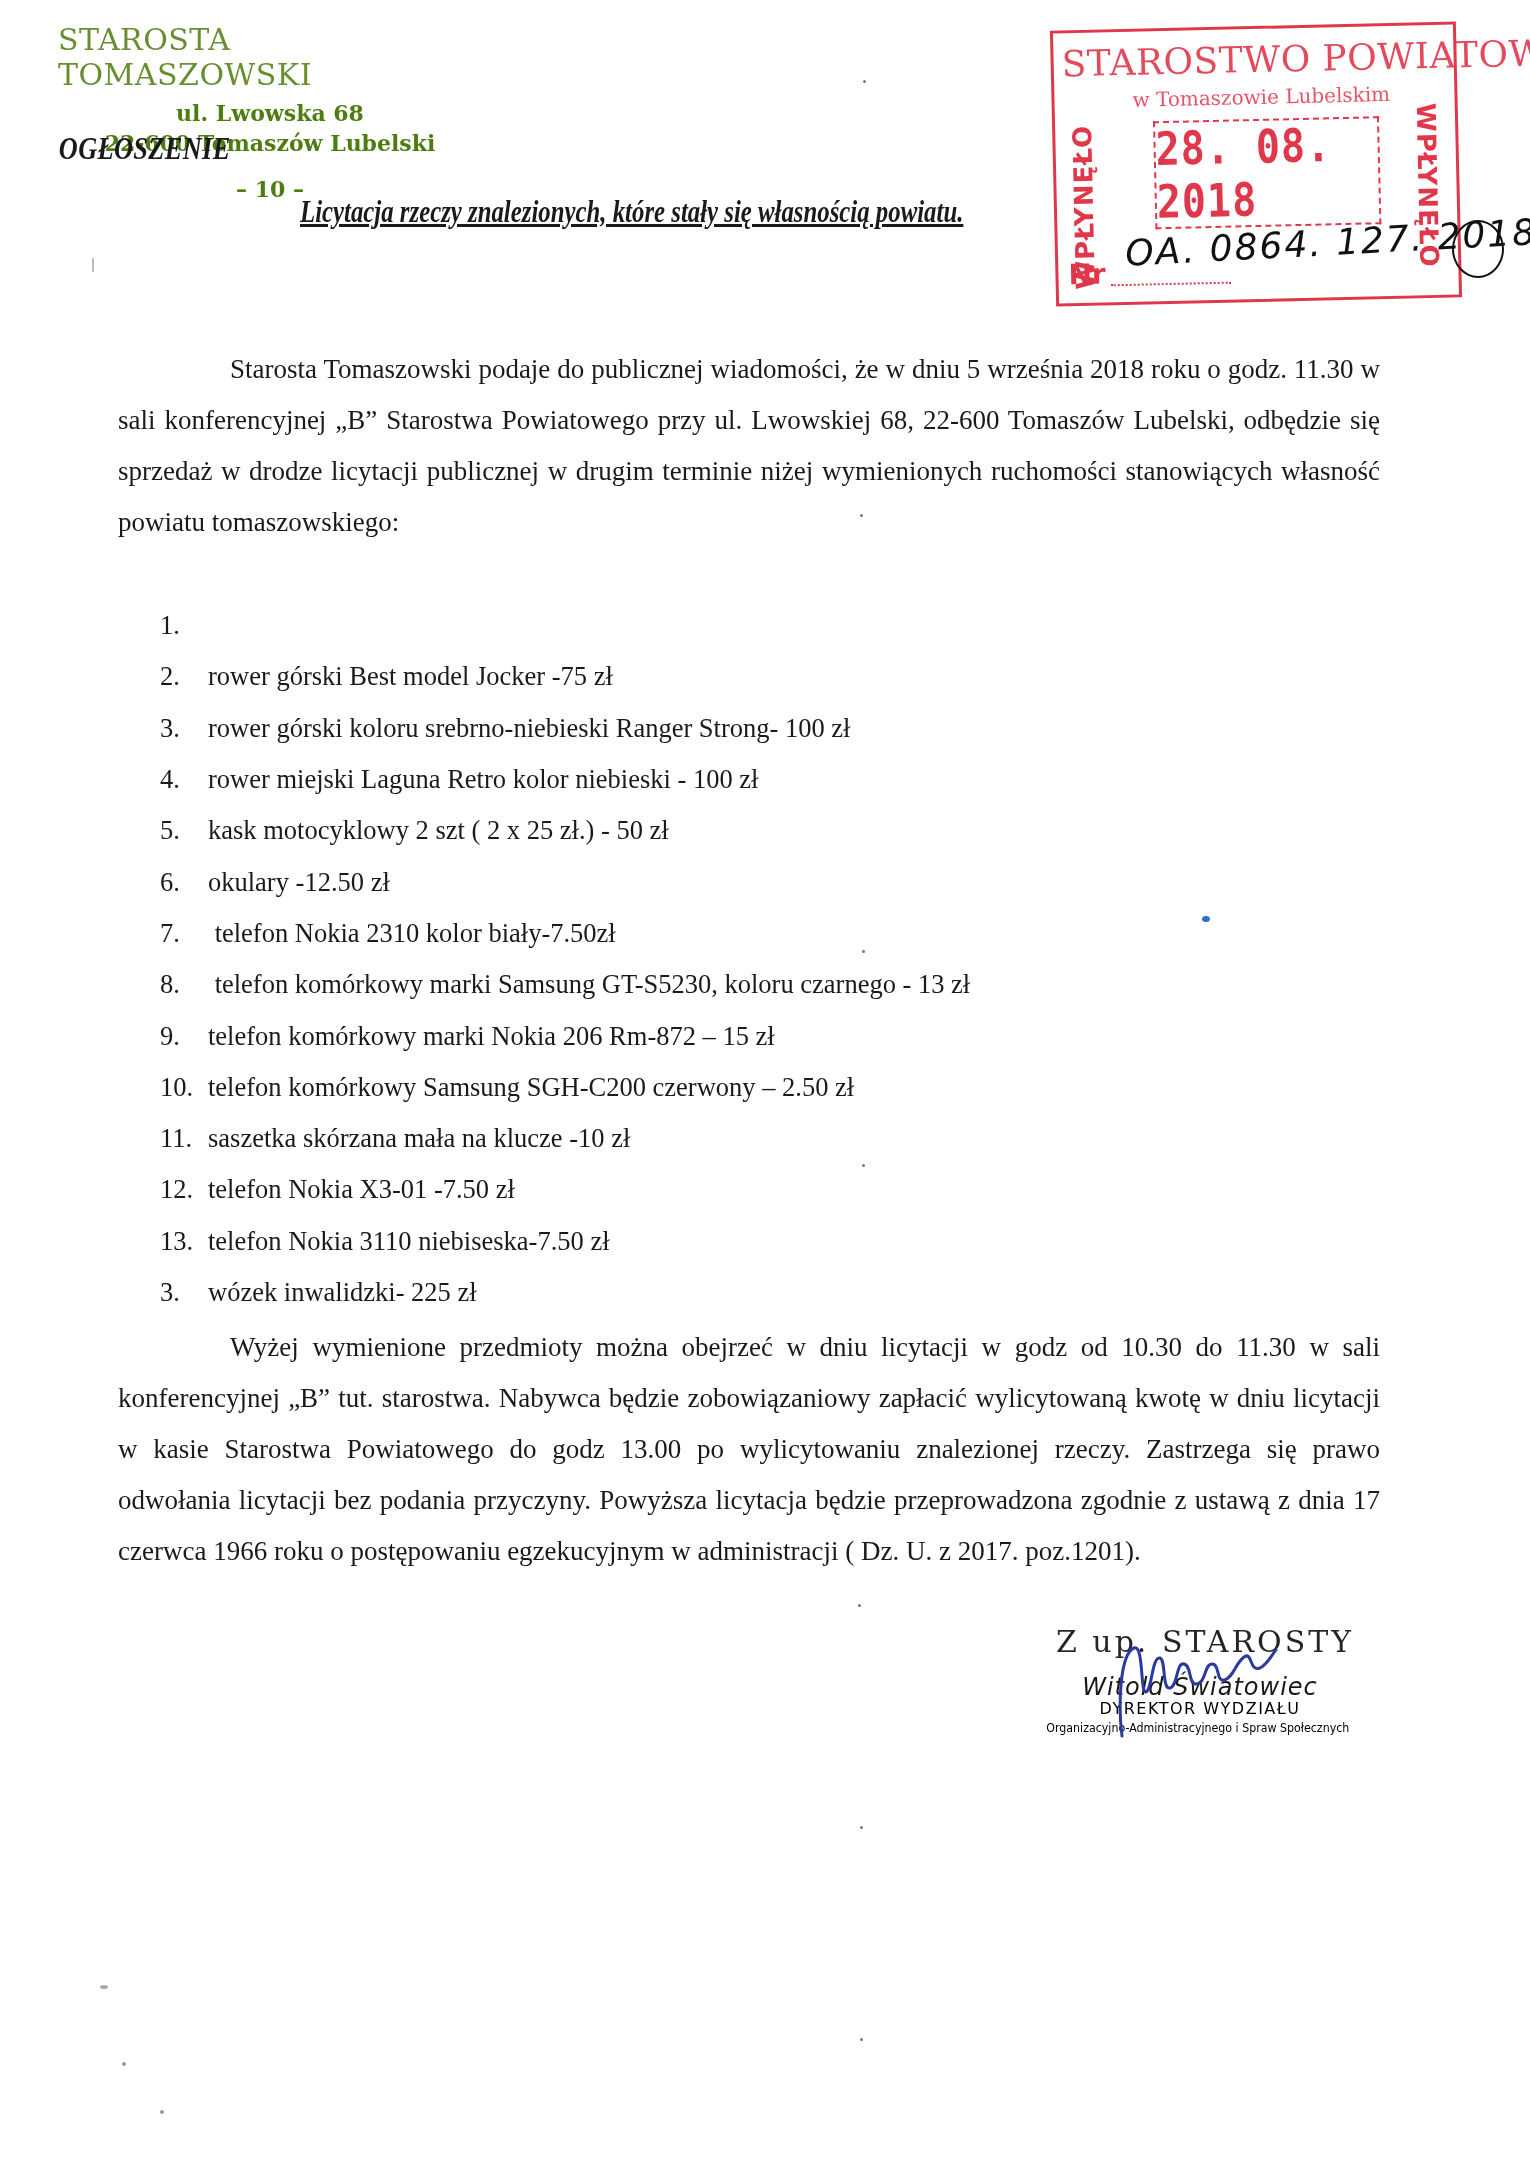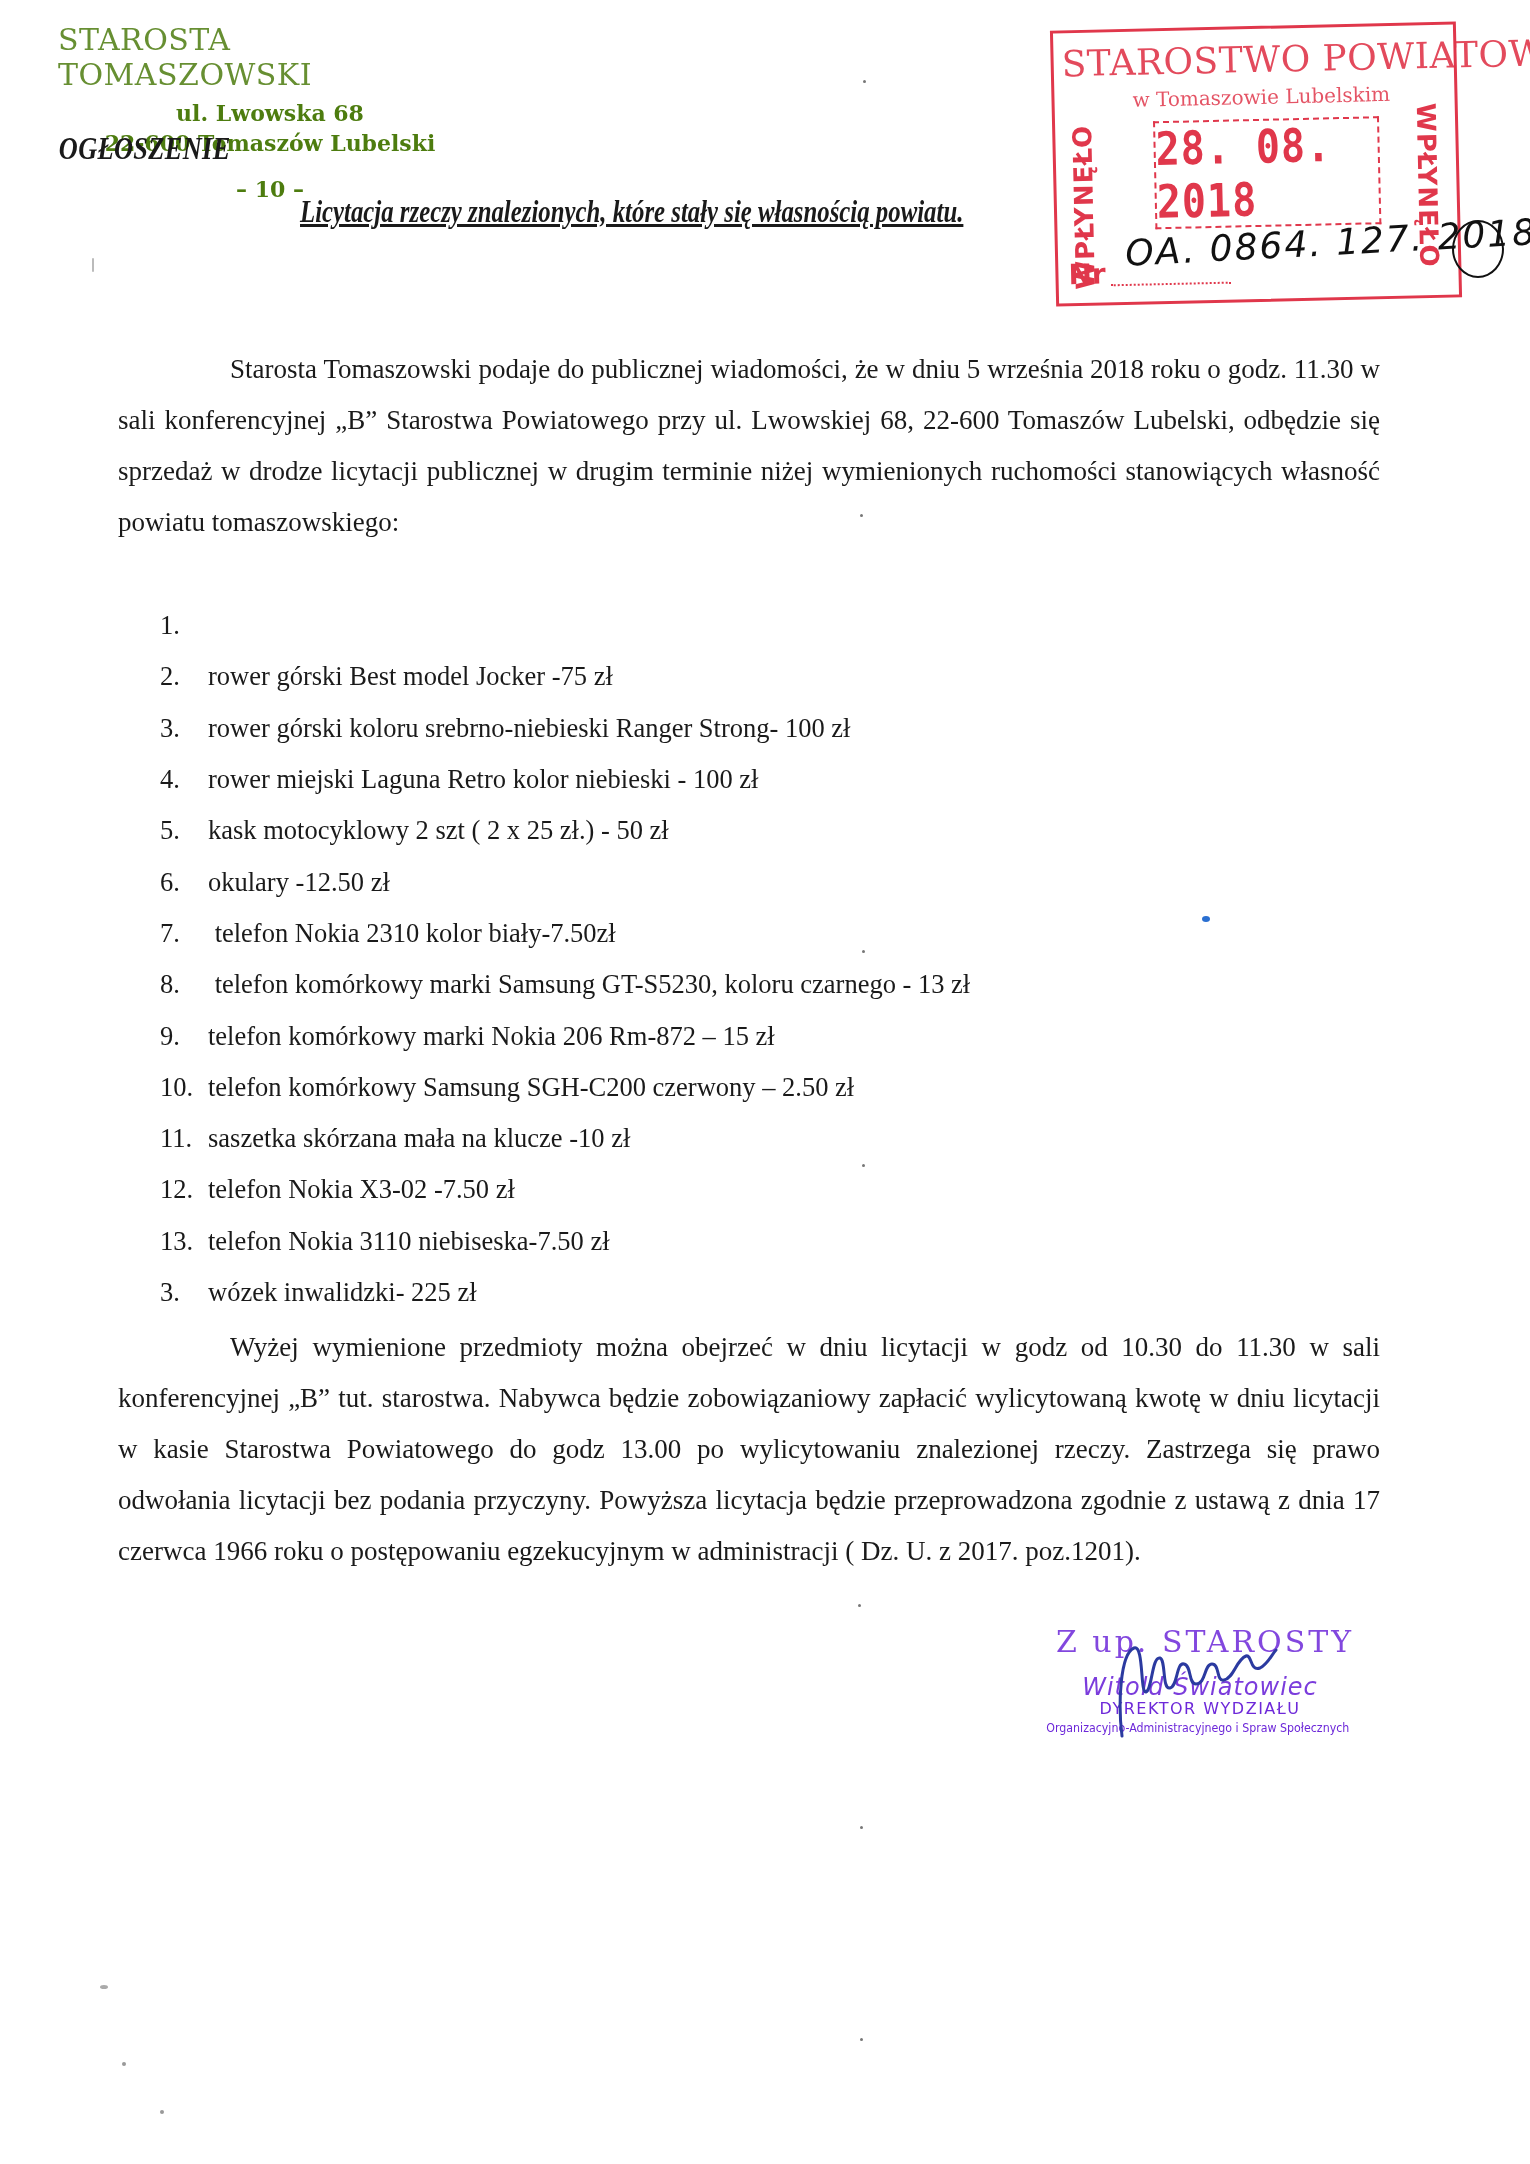--- a/index.html
+++ b/index.html
@@ -46,21 +46,21 @@
     .para { left: 118px; width: 1262px; font-size: 27px; line-height: 51px; text-align: justify; }
     .para .indent { display: inline-block; width: 112px; }
     .p1 { top: 344px; }
     .p2 { top: 1322px; }
 
     .items { left: 160px; top: 600px; list-style: none; margin: 0; padding: 0; font-size: 26.5px; }
     .items li { height: 51.3px; display: flex; align-items: center; white-space: nowrap; }
     .items .num { width: 48px; display: inline-block; }
 
     
-    .sig { left: 1020px; top: 1624px; width: 350px; text-align: center; color: #6d28d9; }
+    .sig { left: 1020px; top: 1624px; width: 350px; text-align: center; color: #000000; }
     .sig .a { font-family: "DejaVu Serif", serif; font-size: 30px; letter-spacing: 3px; margin-left: 20px; opacity: .85; }
     .sig .b { font-family: "DejaVu Sans", sans-serif; font-style: italic; font-size: 24px; letter-spacing: 1px; margin-top: 14px; margin-left: 10px; opacity: .9; }
     .sig .c { font-family: "DejaVu Sans", sans-serif; font-size: 16px; letter-spacing: 1.5px; margin-top: -2px; margin-left: 10px; }
     .sig .d { font-family: "DejaVu Sans", sans-serif; font-size: 13px; margin-top: 2px; transform: scaleX(0.85); white-space: nowrap; }
     .sig-ink { left: 1100px; top: 1634px; }
 
     .speck { background: #777; border-radius: 50%; }
     .blue-dot { left: 1202px; top: 916px; width: 8px; height: 6px; background: #2a6fd1; border-radius: 50%; }
   </style>
 </head>
@@ -135,21 +135,21 @@
   <li>
       <span class="num">10.</span>
       <span>telefon komórkowy Samsung SGH-C200 czerwony – 2.50 zł</span>
     </li>
   <li>
       <span class="num">11.</span>
       <span>saszetka skórzana mała na klucze -10 zł</span>
     </li>
   <li>
       <span class="num">12.</span>
-      <span>telefon Nokia X3-02 -7.50 zł</span>
+      <span>telefon Nokia X3-01 -7.50 zł</span>
     </li>
   <li>
       <span class="num">13.</span>
       <span>telefon Nokia 3110 niebiseska-7.50 zł</span>
     </li>
   <li>
       <span class="num">3.</span>
       <span>wózek inwalidzki- 225 zł</span>
     </li>
 </ol>

